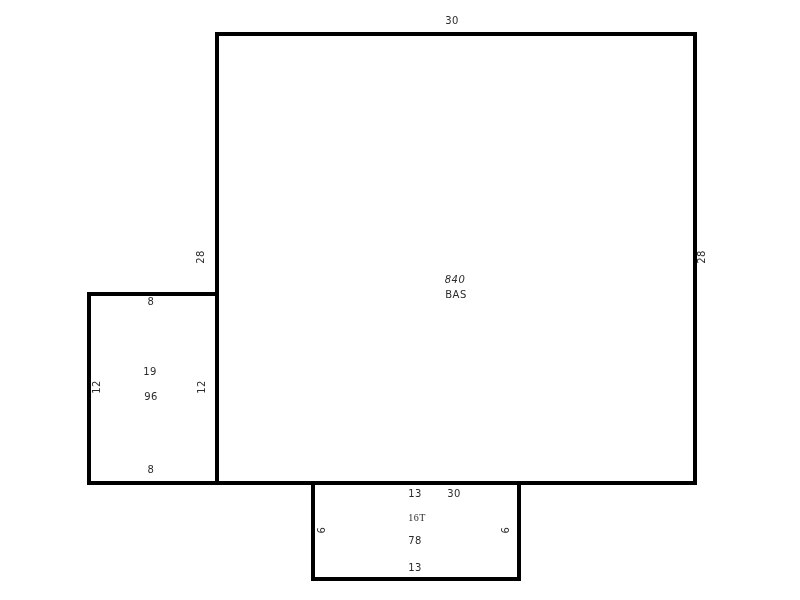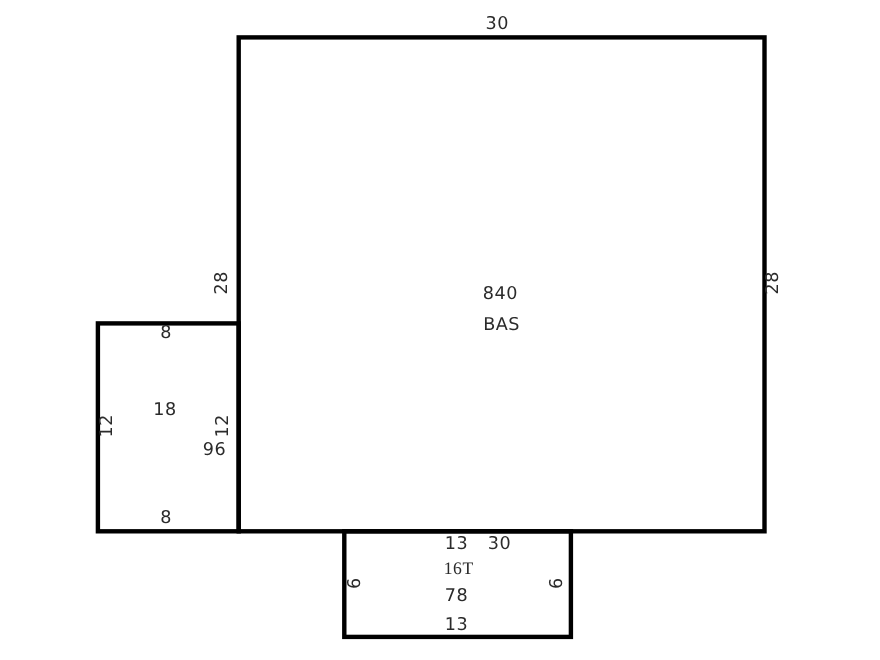--- a/index.html
+++ b/index.html
@@ -7,21 +7,21 @@
     padding: 0;
     background: #ffffff;
   }
   .sketch {
     position: relative;
     width: 800px;
     height: 600px;
     background: #ffffff;
     overflow: hidden;
     font-family: "DejaVu Sans", "Liberation Sans", sans-serif;
-    font-size: 16px;
+    font-size: 10px;
     color: #2b2b2b;
   }
   .rect {
     position: absolute;
     box-sizing: border-box;
     border: 4px solid #000000;
     background: transparent;
   }
   
   .rect-bas  { left: 215px; top: 32px;  width: 482px; height: 453px; }
@@ -47,28 +47,28 @@
 <div class="sketch">
 
   <div class="rect rect-bas"></div>
   <div class="rect rect-18"></div>
   <div class="rect rect-16t"></div>
 
   <div class="lbl" style="left:452px; top:21px;">30</div>
   <div class="lbl v" style="left:201px; top:257px;">28</div>
   <div class="lbl v" style="left:702px; top:257px;">28</div>
   <div class="lbl" style="left:456px; top:247px;margin-top:48px;">BAS</div>
-  <div class="lbl" style="left:455px; top:267px;">840</div>
+  <div class="lbl" style="left:455px; top:280px;font-style:italic;">840</div>
   <div class="lbl" style="left:454px; top:494px;">30</div>
 
   <div class="lbl" style="left:151px; top:302px;">8</div>
   <div class="lbl v" style="left:97px;  top:387px;">12</div>
   <div class="lbl v" style="left:202px; top:387px;">12</div>
-  <div class="lbl" style="left:150px; top:372px;">18</div>
-  <div class="lbl" style="left:151px; top:409px;margin-left:44px;">96</div>
+  <div class="lbl" style="left:150px; top:372px;">19</div>
+  <div class="lbl" style="left:151px; top:397px;">96</div>
   <div class="lbl" style="left:151px; top:470px;">8</div>
 
   <div class="lbl" style="left:415px; top:494px;">13</div>
   <div class="lbl v" style="left:322px; top:530px;">6</div>
   <div class="lbl v" style="left:506px; top:530px;">6</div>
   <div class="lbl" style="left:417px; top:518px;font-family:Liberation Serif, serif;">16T</div>
   <div class="lbl" style="left:415px; top:541px;">78</div>
   <div class="lbl" style="left:415px; top:568px;">13</div>
 
 </div>

